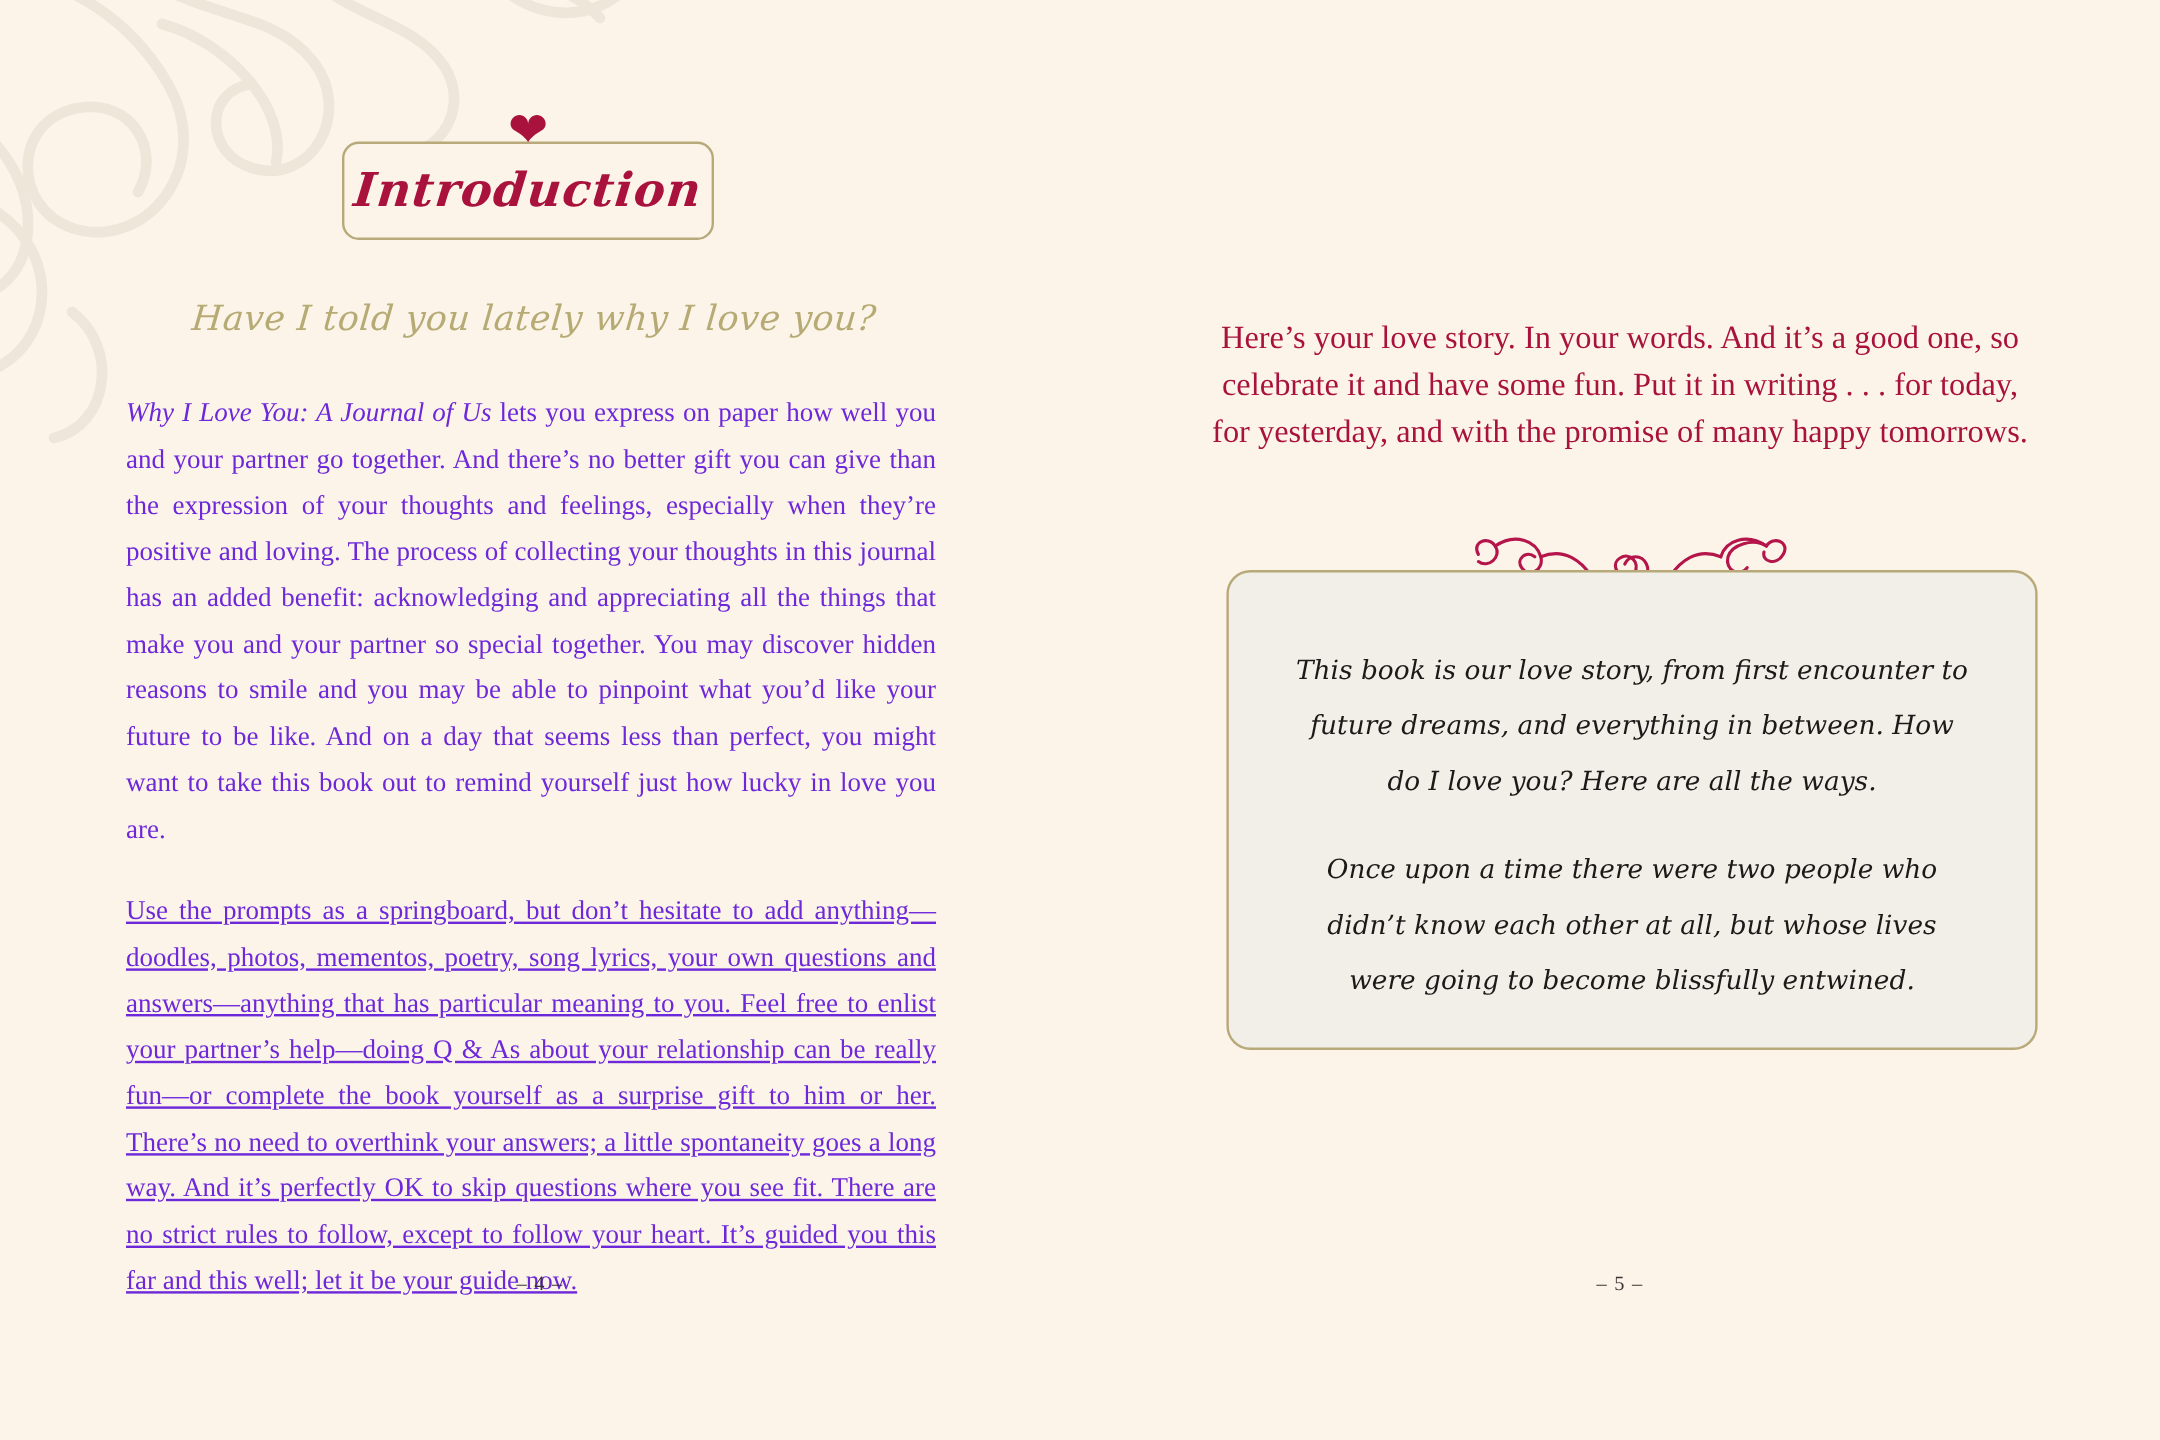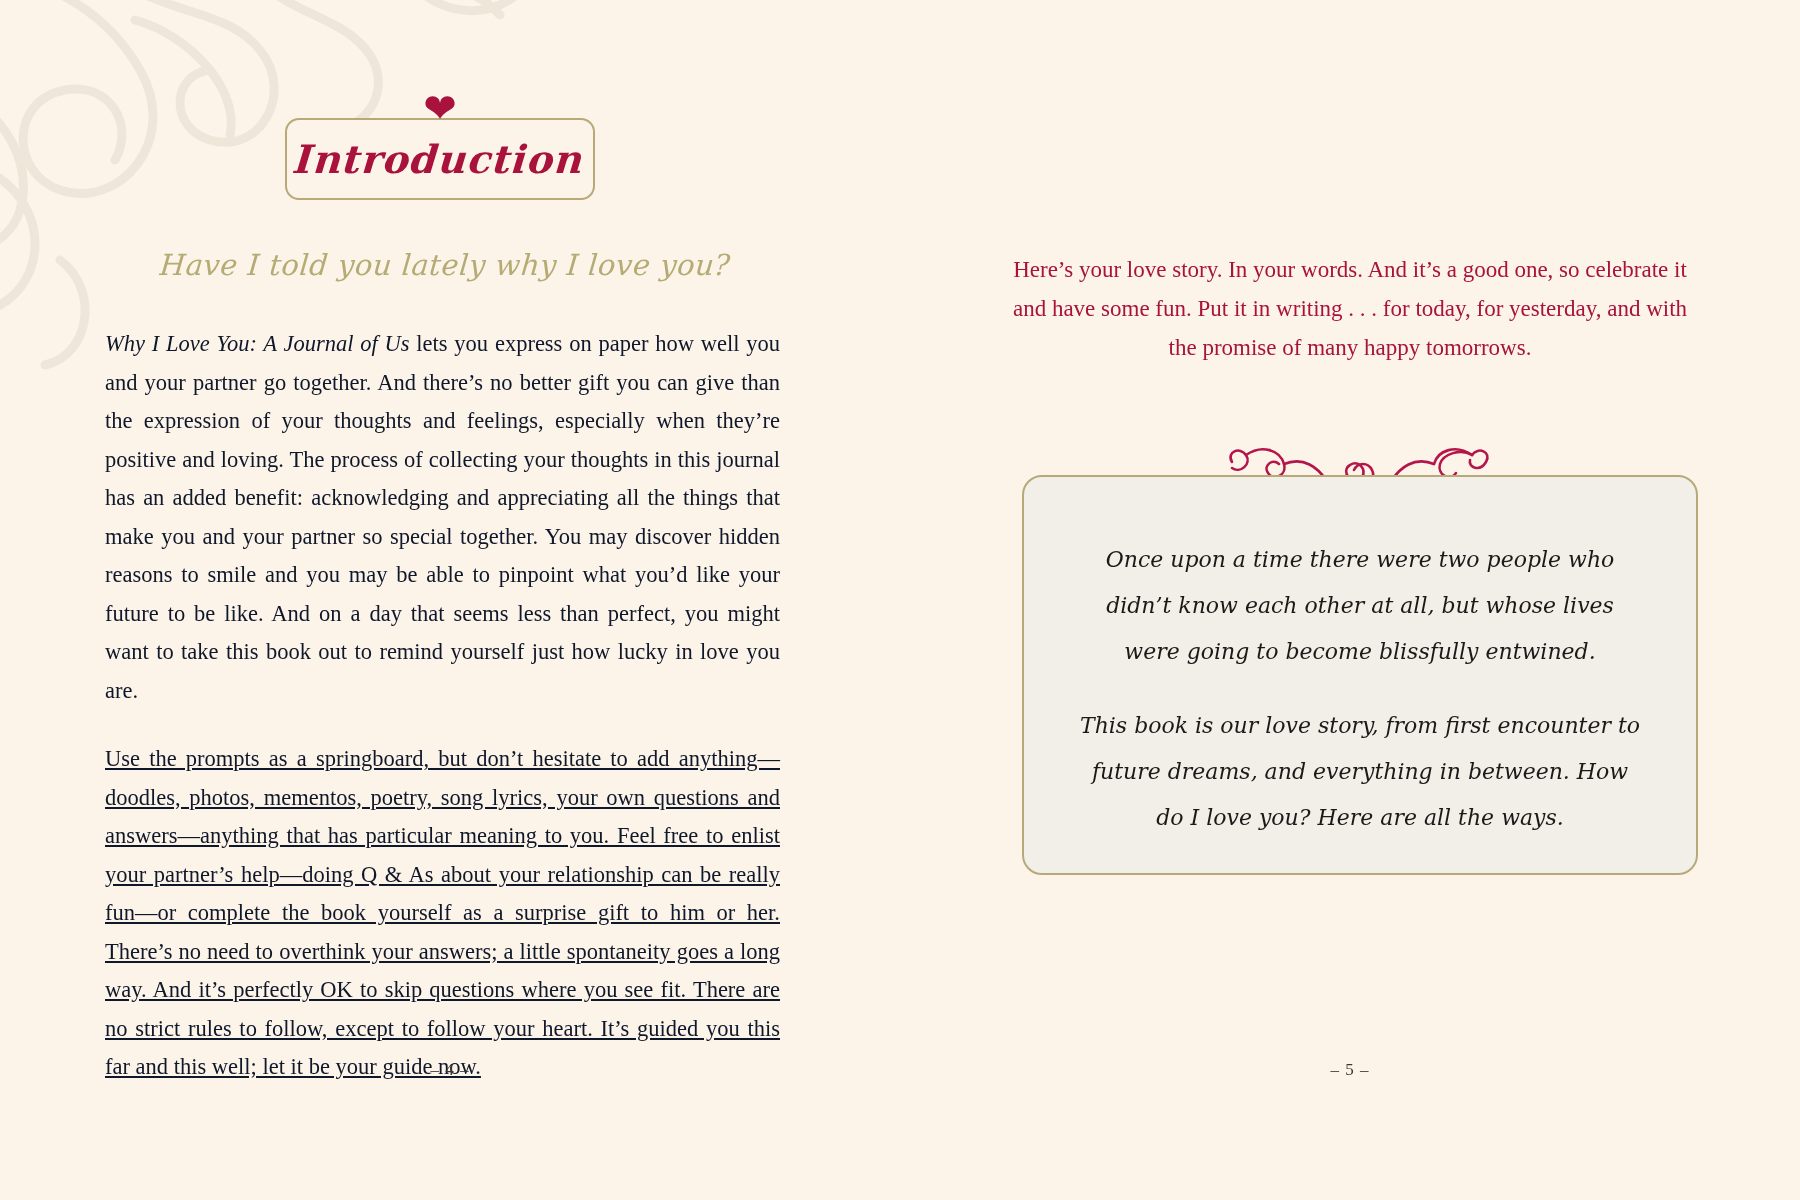--- a/index.html
+++ b/index.html
@@ -105,36 +105,36 @@
     position: absolute;
     left: 105px;
     top: 325px;
     width: 675px;
   }
   .body-col p {
     margin: 0 0 30px 0;
     font-family: "Liberation Serif", serif;
     font-size: 22.5px;
     line-height: 38.5px;
-    color: #0f172a;
+    color: #6d28d9;
     text-align: justify;
   }
   .body-col p:last-child { margin-bottom: 0; text-decoration: underline; }
   .book-title { font-style: italic; }
 
   
   .intro-closing {
     position: absolute;
     left: 1000px;
-    top: 250px;
+    top: 262px;
     width: 700px;
     text-align: center;
     color: #a8123c;
     font-family: "Liberation Serif", serif;
-    font-size: 23px;
+    font-size: 27px;
     line-height: 39px;
   }
 
   .quote-box {
     position: absolute;
     left: 1022px;
     top: 475px;
     width: 676px;
     height: 400px;
     border: 2px solid #b8a97a;
@@ -225,19 +225,19 @@
       <path d="M140,38 C146,50 162,48 176,40"></path>
       <path d="M176,40 C184,39 187,49 180,53 C172,58 164,49 170,40 C178,28 192,16 212,24"></path>
       <path d="M212,24 C216,10 234,4 250,15"></path>
       <path d="M234,33 C228,42 215,35 218,24 C221,14 239,8 250,15"></path>
       <path d="M250,15 C256,6 270,12 264,22 C258,32 246,28 248,20"></path>
       <path d="M132,30 C136,22 146,22 150,30 C154,38 146,46 138,42"></path>
     </g>
   </svg>
 
   <div class="quote-box">
+    <p>This book is our love story, from first encounter to future dreams, and everything in between. How do I love you? Here are all the ways.</p>
     <p>Once upon a time there were two people who didn’t know each other at all, but whose lives were going to become blissfully entwined.</p>
-    <p>This book is our love story, from first encounter to future dreams, and everything in between. How do I love you? Here are all the ways.</p>
   </div>
 
   <div class="folio folio-right">– 5 –</div>
 
 </div>
 
 </body></html>

